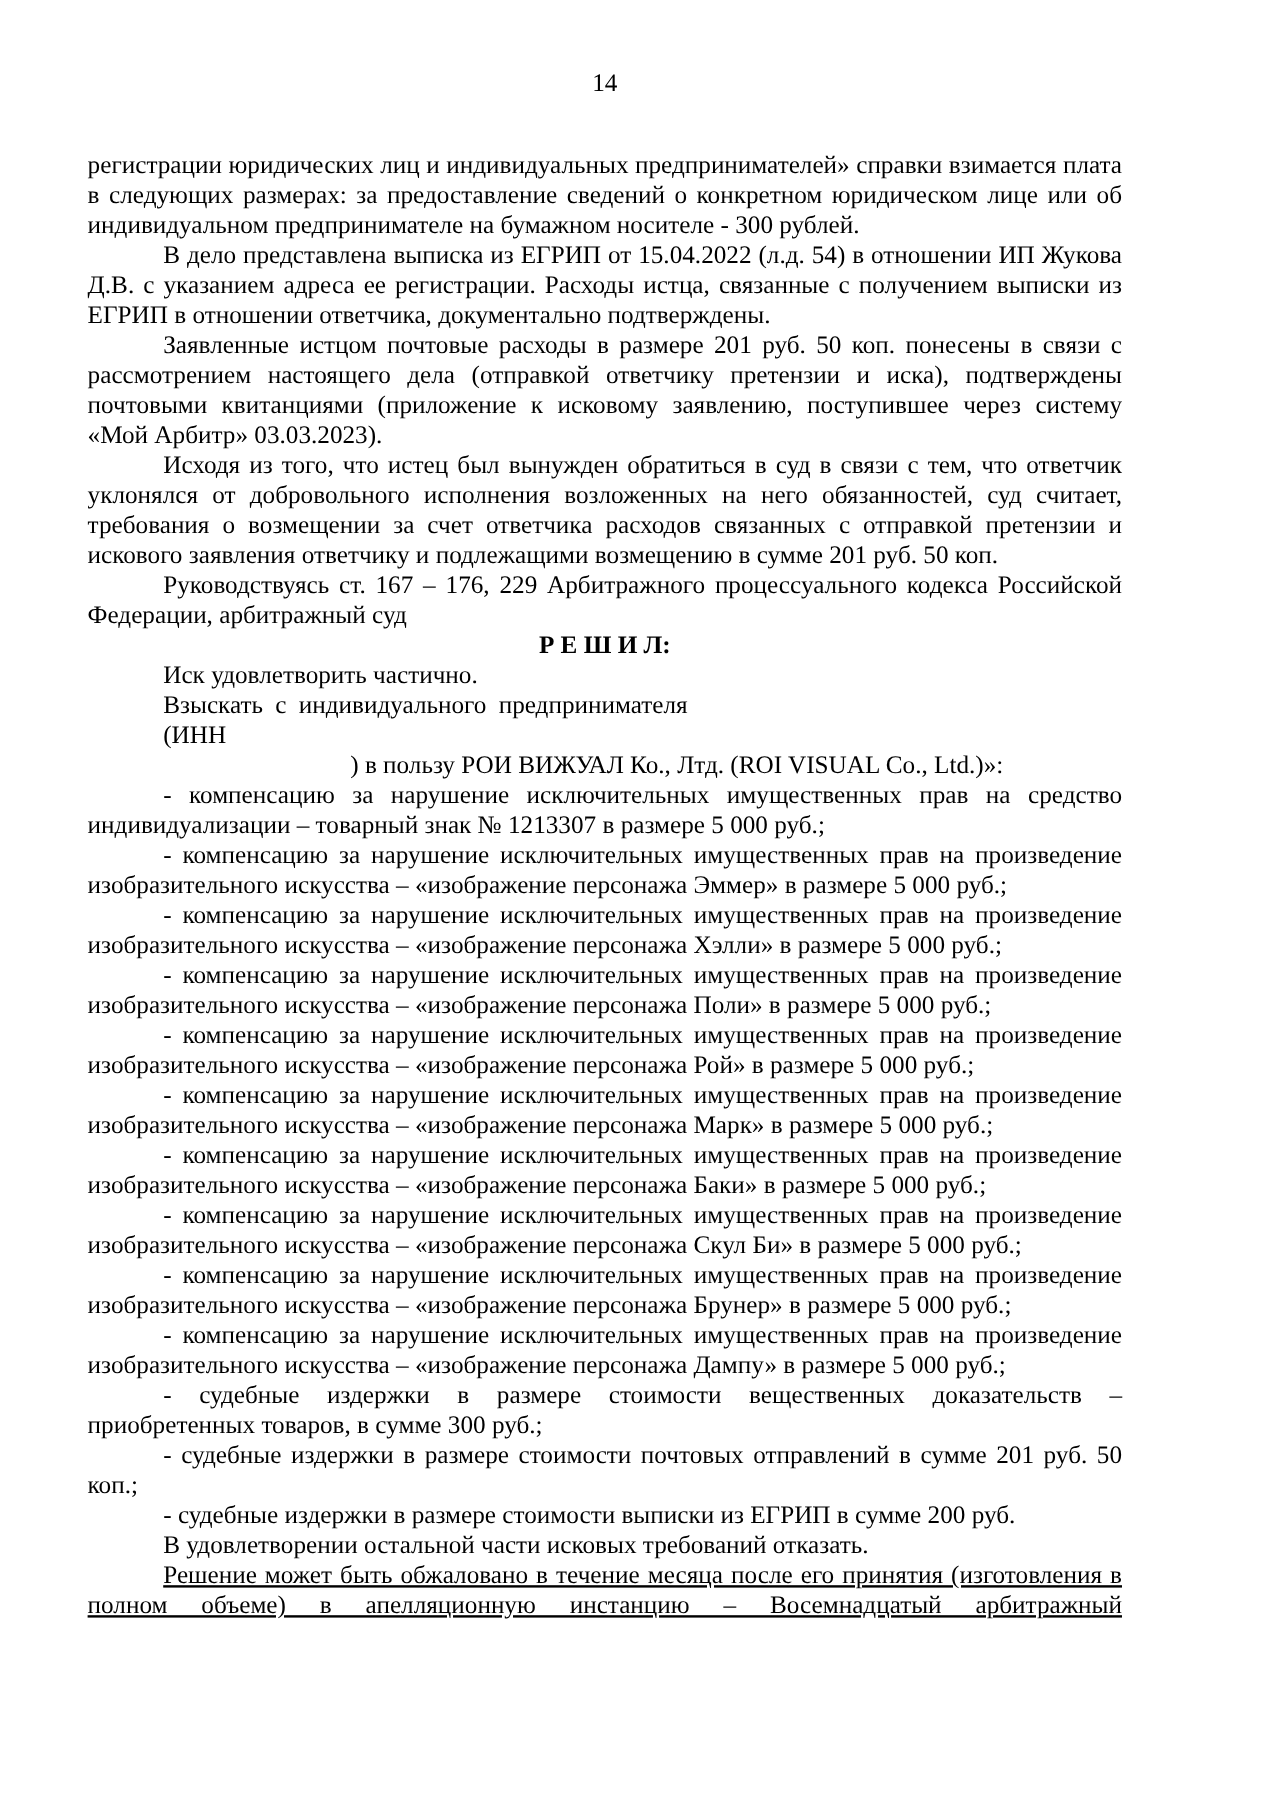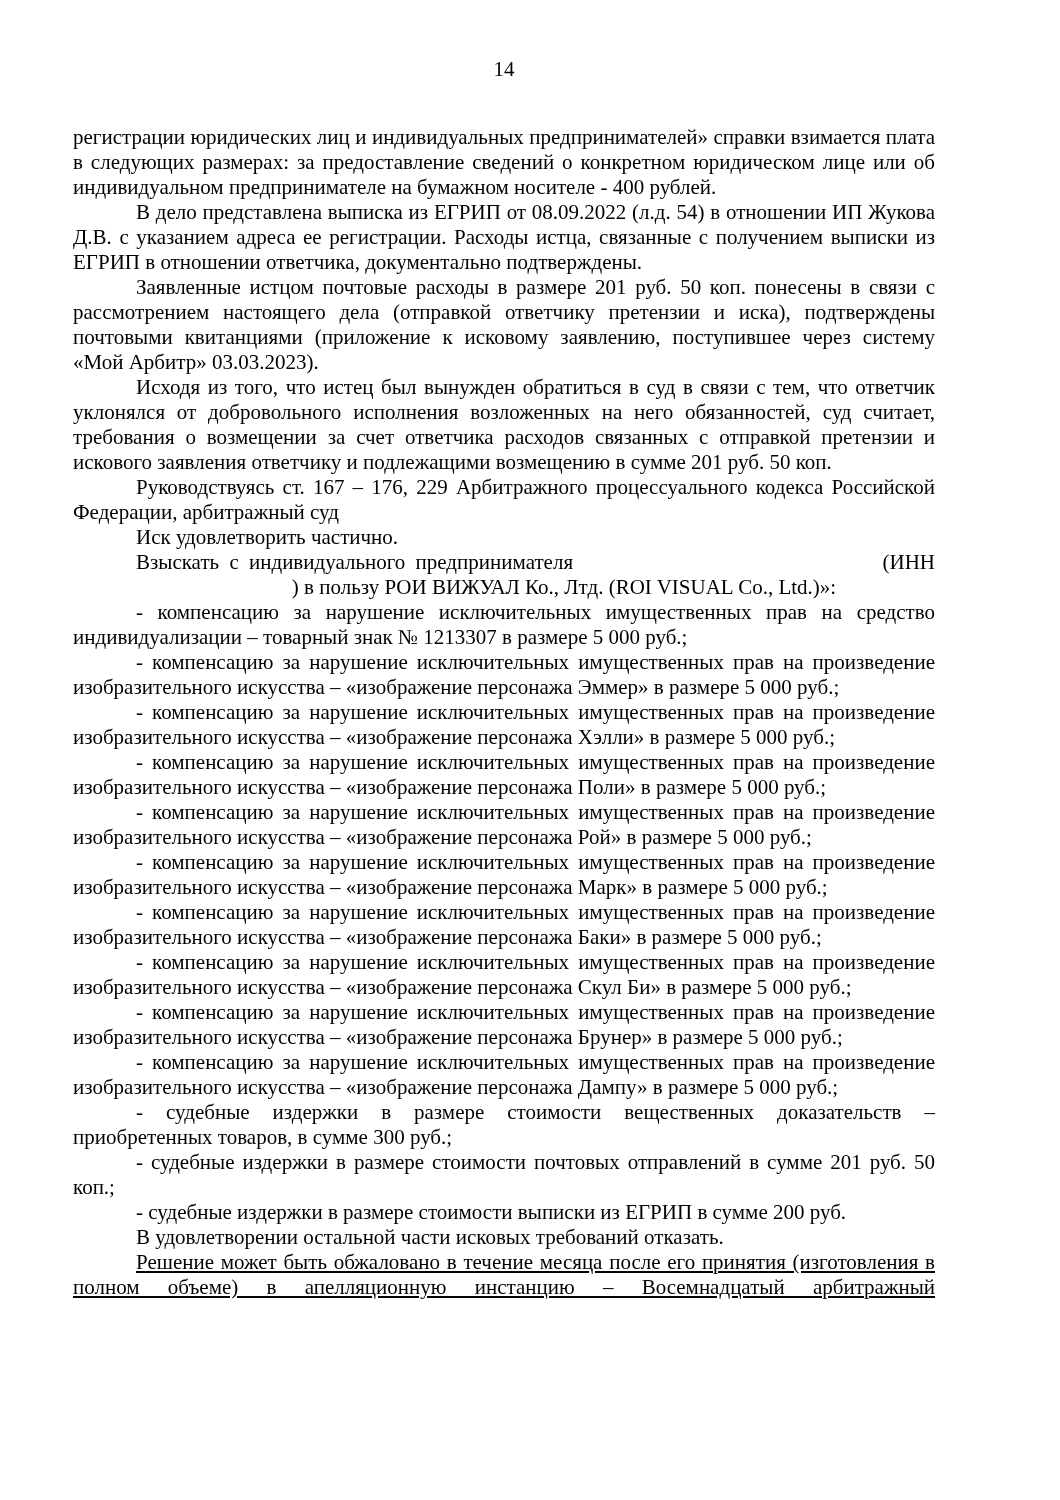--- a/index.html
+++ b/index.html
@@ -40,20 +40,21 @@
   .para.heading {
     text-align: center;
     text-indent: 0;
     font-weight: bold;
   }
   .para.split {
     display: flex;
     justify-content: space-between;
     text-indent: 0;
     padding-left: 63px;
+    flex-direction: column;
   }
   .split-left {
     word-spacing: 5px;
     white-space: nowrap;
   }
   .split-right {
     white-space: nowrap;
   }
   .para.hang {
     text-align: center;
@@ -64,25 +65,26 @@
     text-decoration: underline;
   }
 </style>
 </head>
 <body>
 
 <div class="page">
   <div class="content">
     <p class="pagenum">14</p>
     <div>
-        <p class="para noindent">регистрации юридических лиц и индивидуальных предпринимателей» справки взимается плата в следующих размерах: за предоставление сведений о конкретном юридическом лице или об индивидуальном предпринимателе на бумажном носителе - 400 рублей.</p>
-        <p class="para">В дело представлена выписка из ЕГРИП от 08.09.2022 (л.д. 54) в отношении ИП Жукова Д.В. с указанием адреса ее регистрации. Расходы истца, связанные с получением выписки из ЕГРИП в отношении ответчика, документально подтверждены.</p>
+        <p class="para noindent">регистрации юридических лиц и индивидуальных предпринимателей» справки взимается плата в следующих размерах: за предоставление сведений о конкретном юридическом лице или об индивидуальном предпринимателе на бумажном носителе - 300 рублей.</p>
+        <p class="para">В дело представлена выписка из ЕГРИП от 15.04.2022 (л.д. 54) в отношении ИП Жукова Д.В. с указанием адреса ее регистрации. Расходы истца, связанные с получением выписки из ЕГРИП в отношении ответчика, документально подтверждены.</p>
         <p class="para">Заявленные истцом почтовые расходы в размере 201 руб. 50 коп. понесены в связи с рассмотрением настоящего дела (отправкой ответчику претензии и иска), подтверждены почтовыми квитанциями (приложение к исковому заявлению, поступившее через систему «Мой Арбитр» 03.03.2023).</p>
         <p class="para">Исходя из того, что истец был вынужден обратиться в суд в связи с тем, что ответчик уклонялся от добровольного исполнения возложенных на него обязанностей, суд считает, требования о возмещении за счет ответчика расходов связанных с отправкой претензии и искового заявления ответчику и подлежащими возмещению в сумме 201 руб. 50 коп.</p>
         <p class="para">Руководствуясь ст. 167 – 176, 229 Арбитражного процессуального кодекса Российской Федерации, арбитражный суд</p>
+        <p class="para heading">Р Е Ш И Л:</p>
         <p class="para">Иск удовлетворить частично.</p>
         <p class="para split">
           <span class="split-left">Взыскать с индивидуального предпринимателя</span>
           <span class="split-right">(ИНН</span>
         </p>
         <p class="para hang">) в пользу РОИ ВИЖУАЛ Ко., Лтд. (ROI VISUAL Co., Ltd.)»:</p>
         <p class="para">- компенсацию за нарушение исключительных имущественных прав на средство индивидуализации – товарный знак № 1213307 в размере 5 000 руб.;</p>
         <p class="para">- компенсацию за нарушение исключительных имущественных прав на произведение изобразительного искусства – «изображение персонажа Эммер» в размере 5 000 руб.;</p>
         <p class="para">- компенсацию за нарушение исключительных имущественных прав на произведение изобразительного искусства – «изображение персонажа Хэлли» в размере 5 000 руб.;</p>
         <p class="para">- компенсацию за нарушение исключительных имущественных прав на произведение изобразительного искусства – «изображение персонажа Поли» в размере 5 000 руб.;</p>

